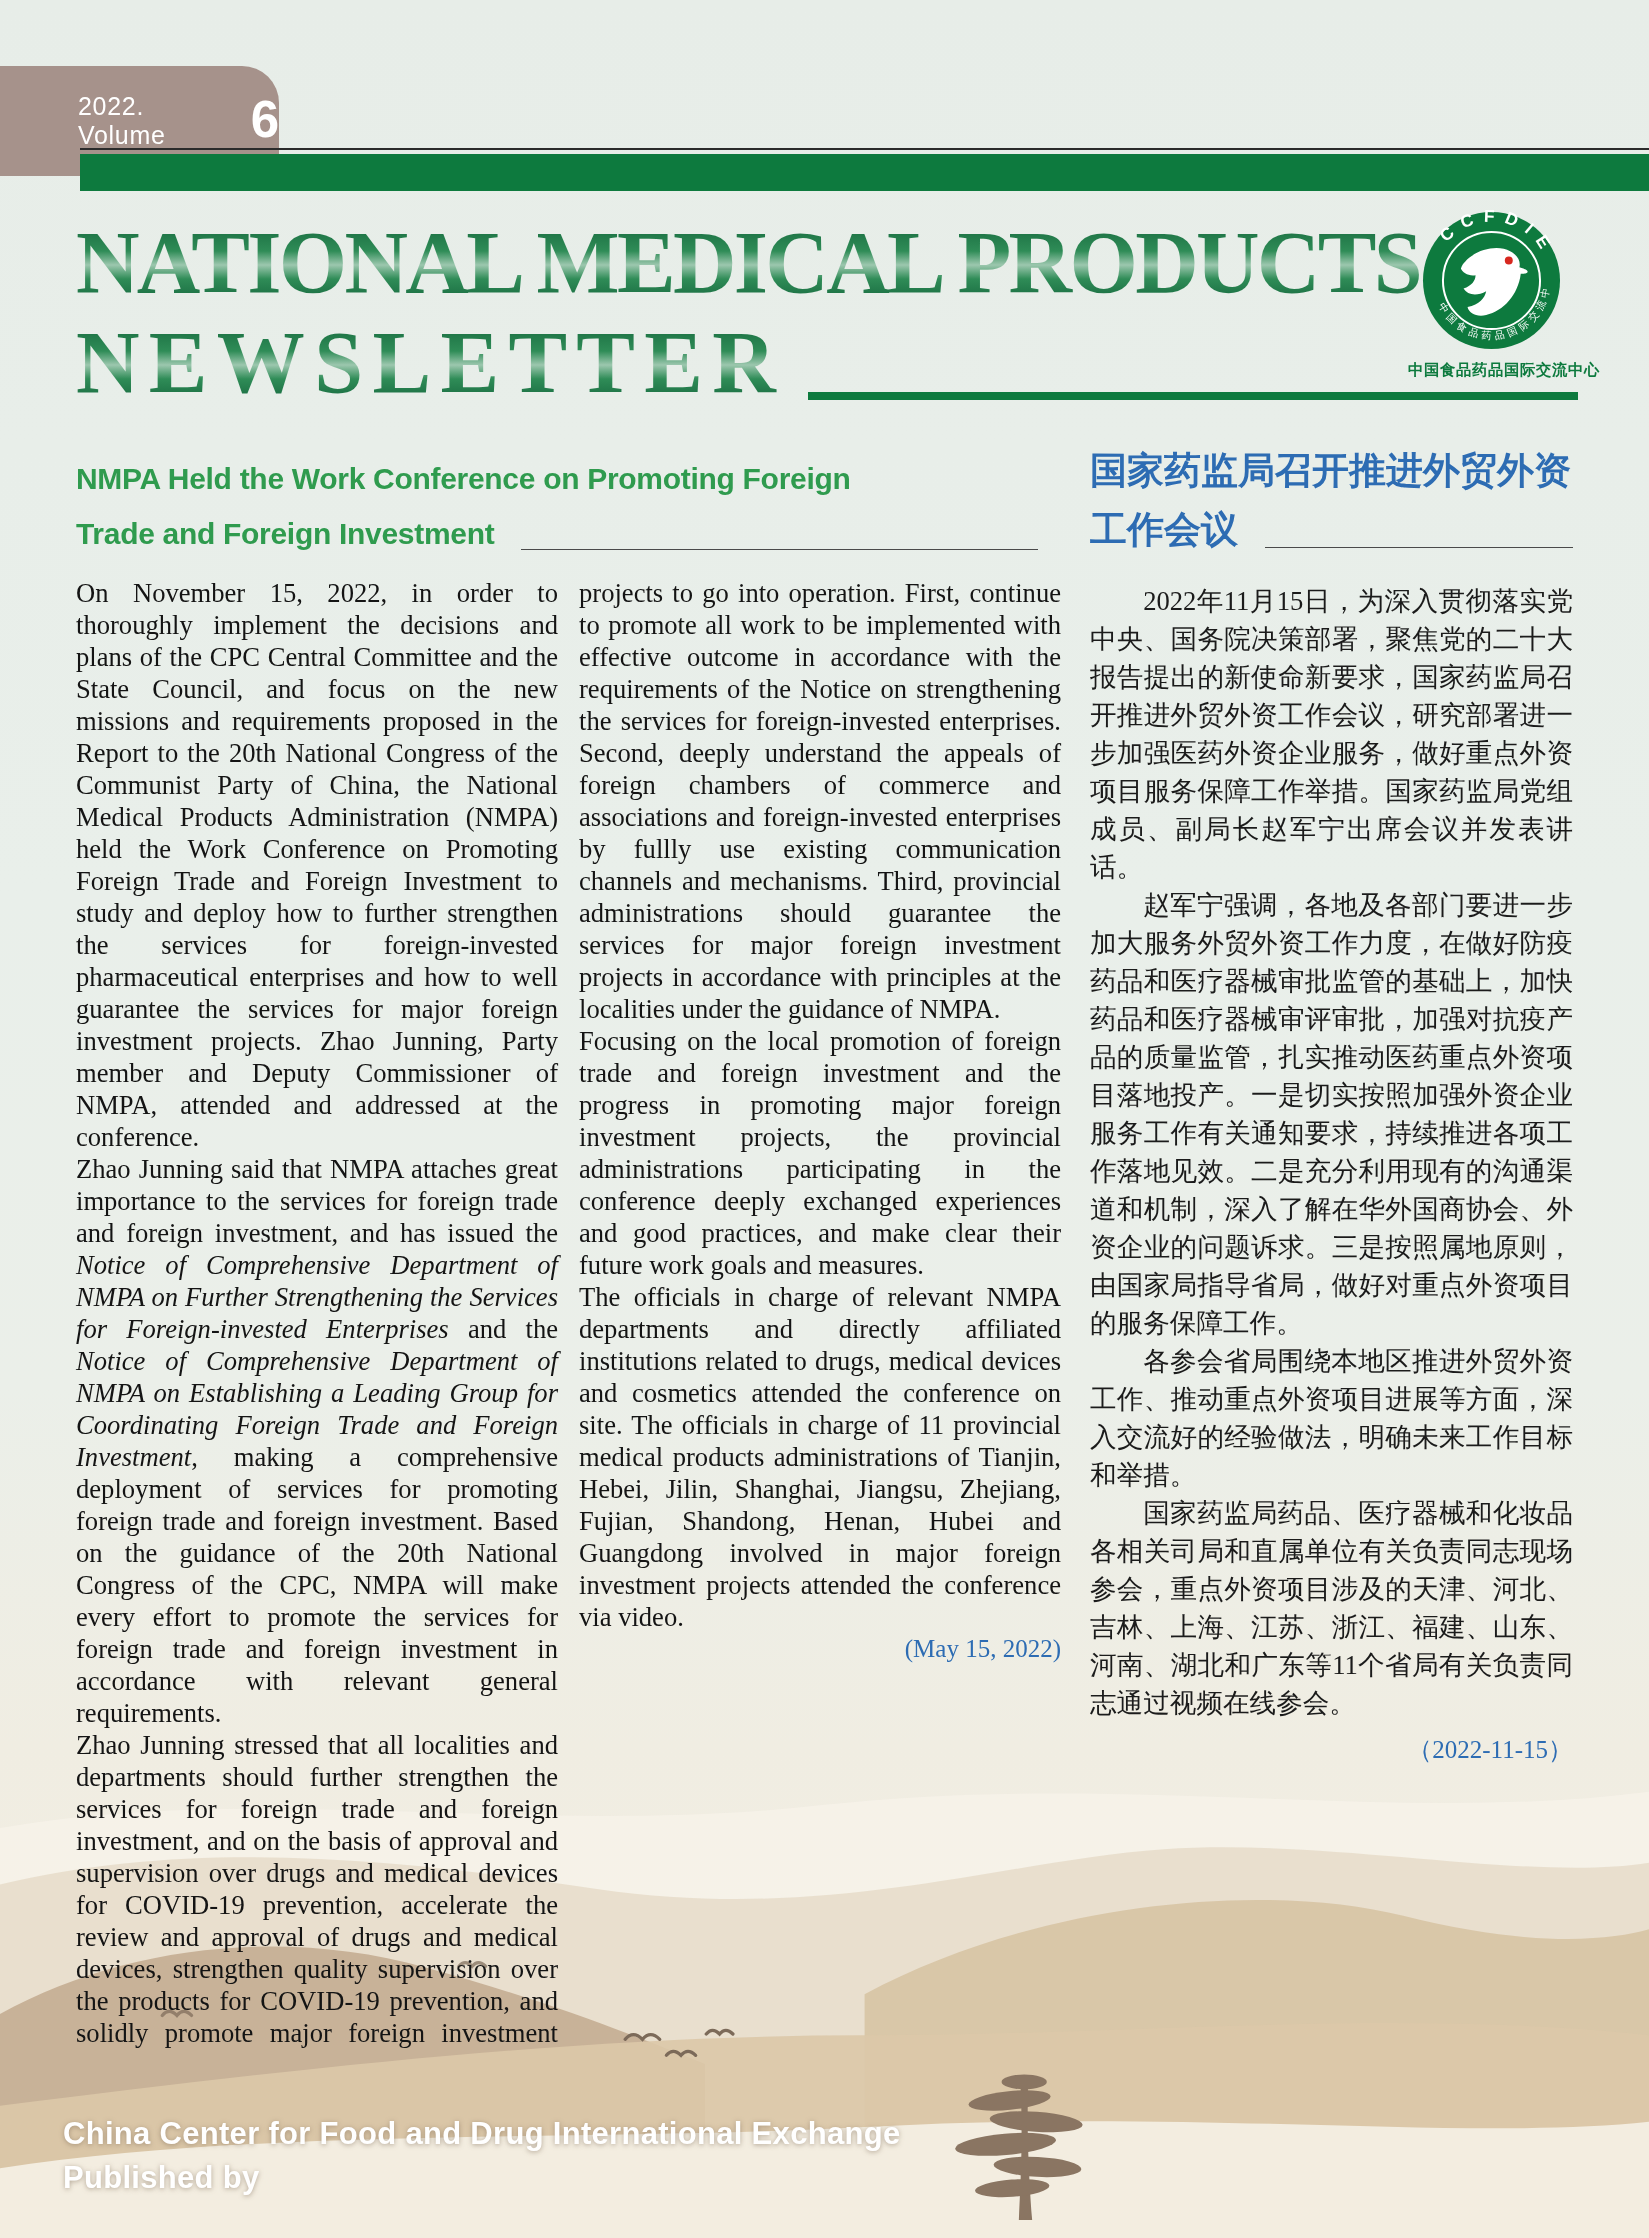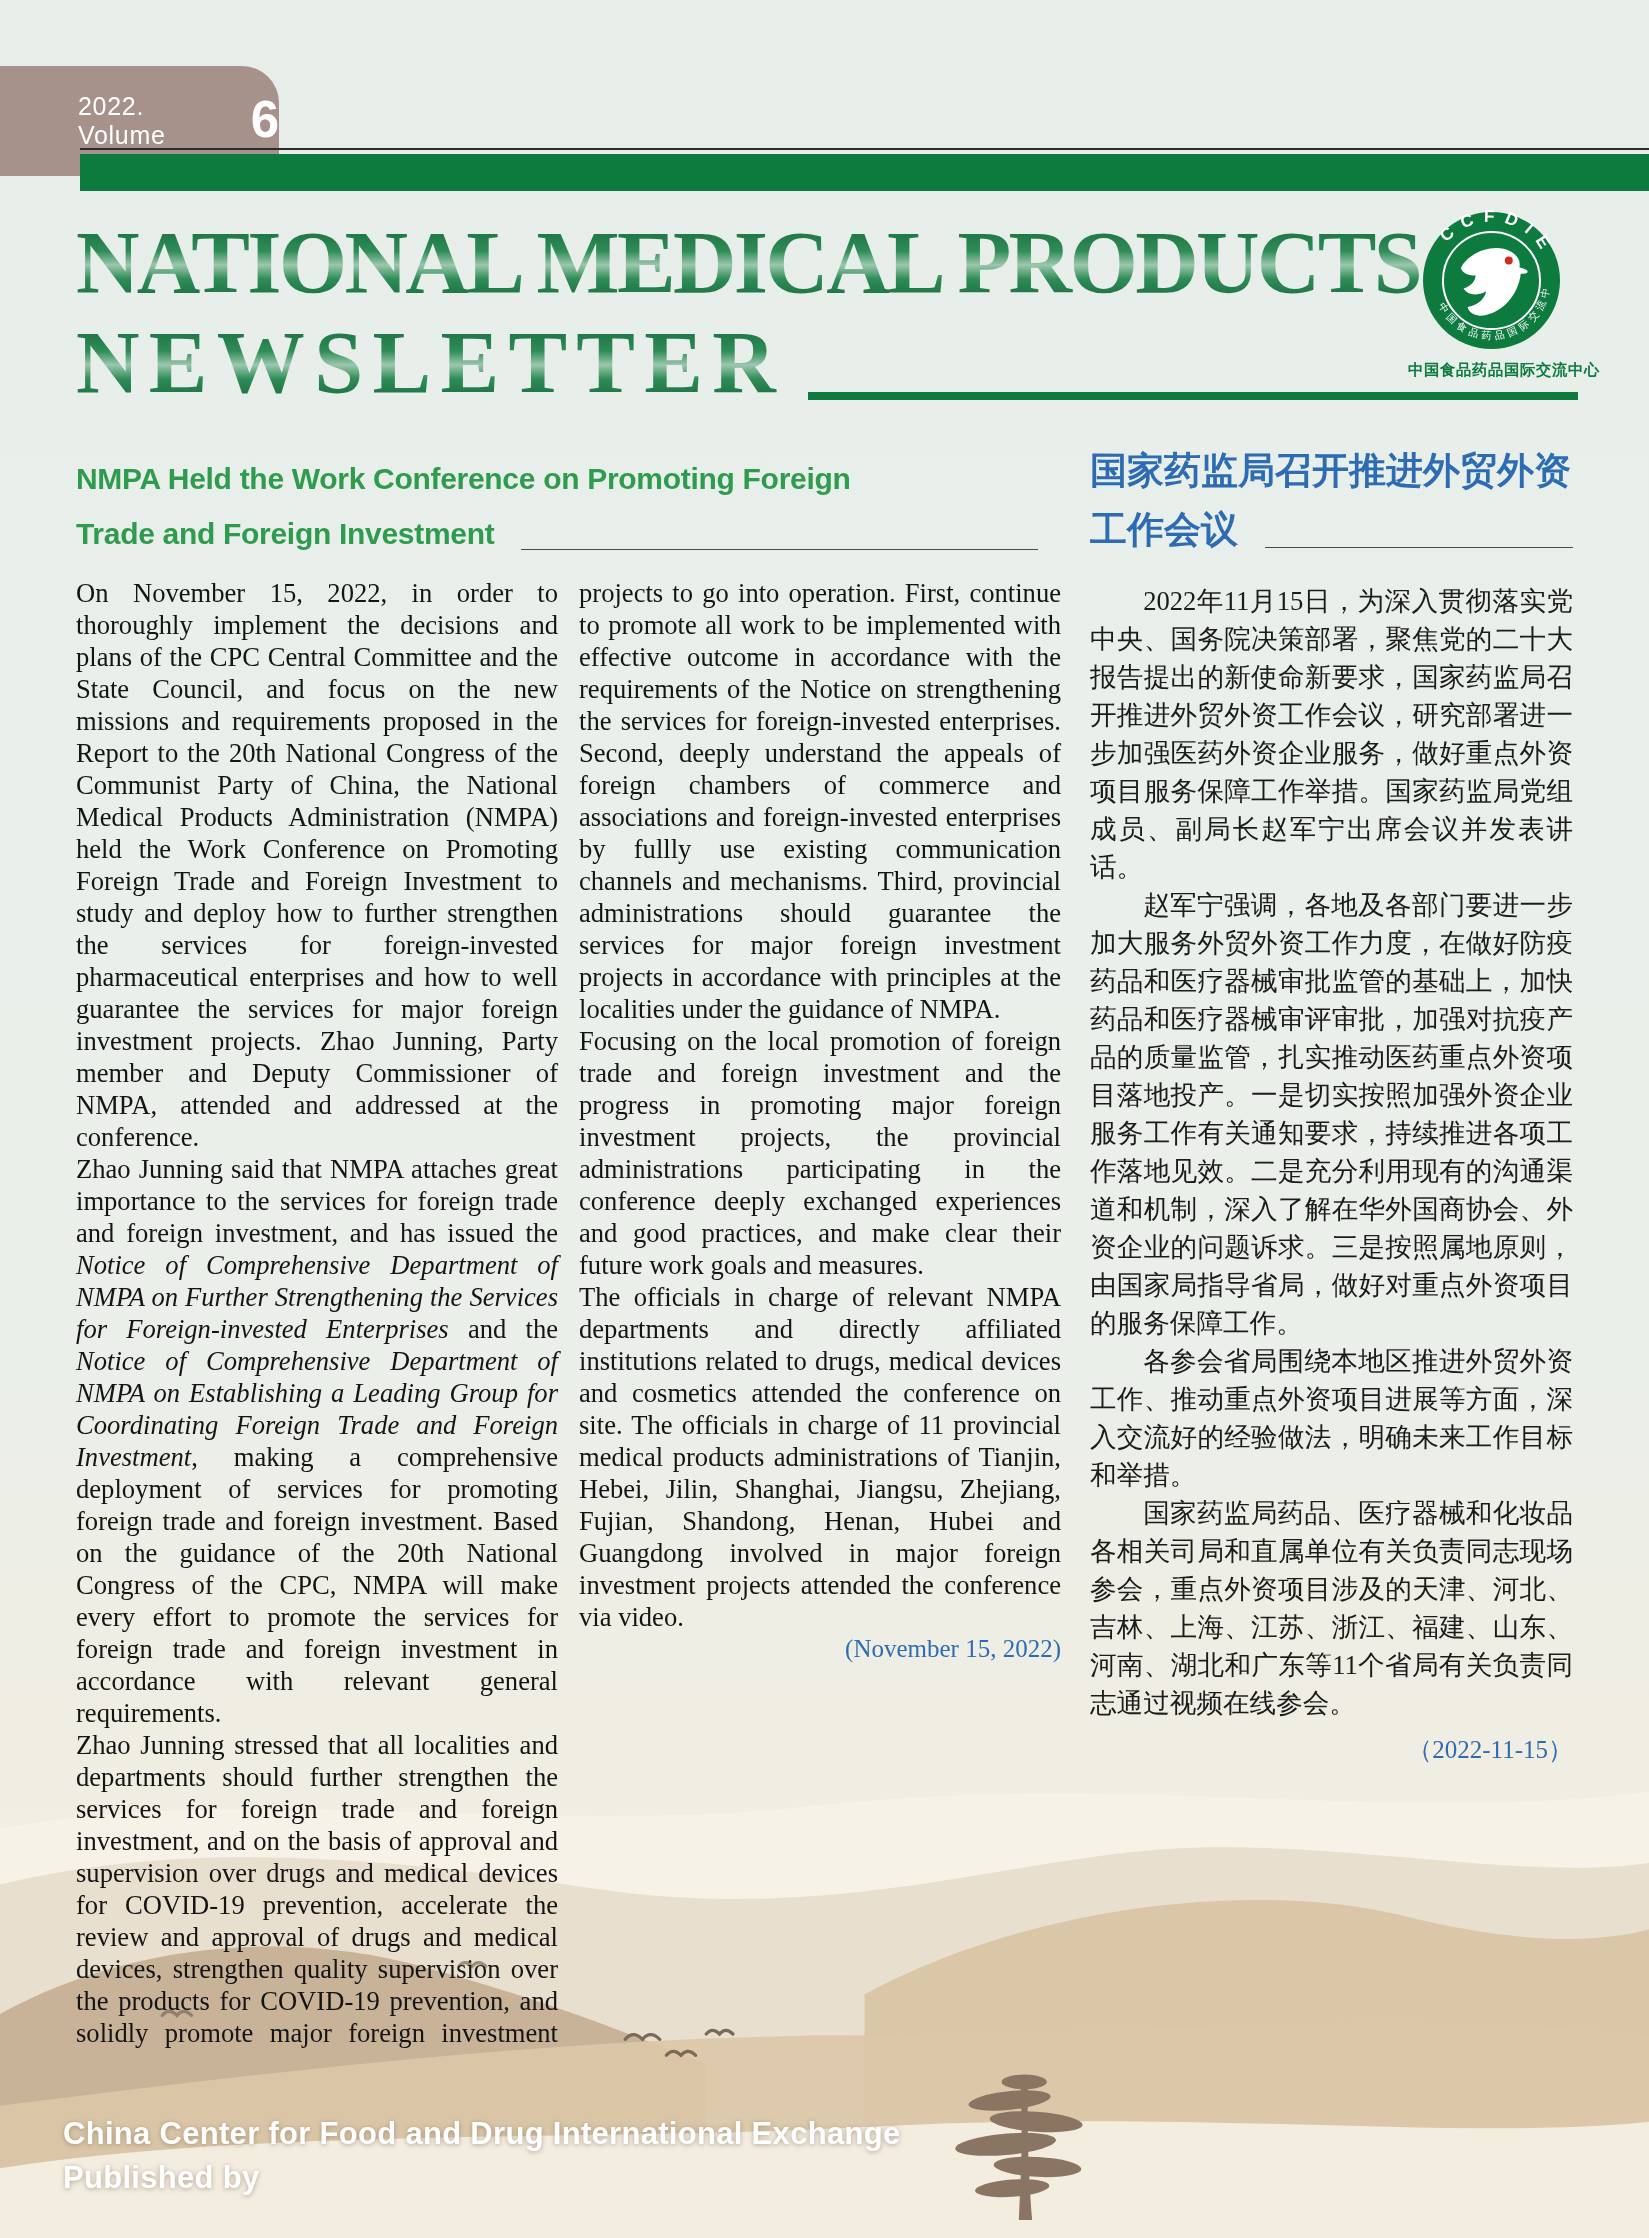--- a/index.html
+++ b/index.html
@@ -169,21 +169,21 @@
   </div>
 
   <div class="en-cols">
     <div>
         <p><span>On November 15, 2022, in order to thoroughly implement the decisions and plans of the CPC Central Committee and the State Council, and focus on the new missions and requirements proposed in the Report to the 20th National Congress of the Communist Party of China, the National Medical Products Administration (NMPA) held the Work Conference on Promoting Foreign Trade and Foreign Investment to study and deploy how to further strengthen the services for foreign-invested pharmaceutical enterprises and how to well guarantee the services for major foreign investment projects. Zhao Junning, Party member and Deputy Commissioner of NMPA, attended and addressed at the conference.</span></p>
         <p><span>Zhao Junning said that NMPA attaches great importance to the services for foreign trade and foreign investment, and has issued the </span><i>Notice of Comprehensive Department of NMPA on Further Strengthening the Services for Foreign-invested Enterprises</i><span> and the </span><i>Notice of Comprehensive Department of NMPA on Establishing a Leading Group for Coordinating Foreign Trade and Foreign Investment</i><span>, making a comprehensive deployment of services for promoting foreign trade and foreign investment. Based on the guidance of the 20th National Congress of the CPC, NMPA will make every effort to promote the services for foreign trade and foreign investment in accordance with relevant general requirements.</span></p>
         <p><span>Zhao Junning stressed that all localities and departments should further strengthen the services for foreign trade and foreign investment, and on the basis of approval and supervision over drugs and medical devices for COVID-19 prevention, accelerate the review and approval of drugs and medical devices, strengthen quality supervision over the products for COVID-19 prevention, and solidly promote major foreign investment projects to go into operation. First, continue to promote all work to be implemented with effective outcome in accordance with the requirements of the Notice on strengthening the services for foreign-invested enterprises. Second, deeply understand the appeals of foreign chambers of commerce and associations and foreign-invested enterprises by fullly use existing communication channels and mechanisms. Third, provincial administrations should guarantee the services for major foreign investment projects in accordance with principles at the localities under the guidance of NMPA.</span></p>
         <p><span>Focusing on the local promotion of foreign trade and foreign investment and the progress in promoting major foreign investment projects, the provincial administrations participating in the conference deeply exchanged experiences and good practices, and make clear their future work goals and measures.</span></p>
         <p><span>The officials in charge of relevant NMPA departments and directly affiliated institutions related to drugs, medical devices and cosmetics attended the conference on site. The officials in charge of 11 provincial medical products administrations of Tianjin, Hebei, Jilin, Shanghai, Jiangsu, Zhejiang, Fujian, Shandong, Henan, Hubei and Guangdong involved in major foreign investment projects attended the conference via video.</span></p>
       </div>
-    <p class="date-en" style="color:#2d6cb3;">(November 15, 2022)</p>
+    <p class="date-en" style="color:#2d6cb3;">(May 15, 2022)</p>
   </div>
 
   <div class="zh-col">
     <div>
         <p>2022年11月15日，为深入贯彻落实党中央、国务院决策部署，聚焦党的二十大报告提出的新使命新要求，国家药监局召开推进外贸外资工作会议，研究部署进一步加强医药外资企业服务，做好重点外资项目服务保障工作举措。国家药监局党组成员、副局长赵军宁出席会议并发表讲话。</p>
         <p>赵军宁强调，各地及各部门要进一步加大服务外贸外资工作力度，在做好防疫药品和医疗器械审批监管的基础上，加快药品和医疗器械审评审批，加强对抗疫产品的质量监管，扎实推动医药重点外资项目落地投产。一是切实按照加强外资企业服务工作有关通知要求，持续推进各项工作落地见效。二是充分利用现有的沟通渠道和机制，深入了解在华外国商协会、外资企业的问题诉求。三是按照属地原则，由国家局指导省局，做好对重点外资项目的服务保障工作。</p>
         <p>各参会省局围绕本地区推进外贸外资工作、推动重点外资项目进展等方面，深入交流好的经验做法，明确未来工作目标和举措。</p>
         <p>国家药监局药品、医疗器械和化妆品各相关司局和直属单位有关负责同志现场参会，重点外资项目涉及的天津、河北、吉林、上海、江苏、浙江、福建、山东、河南、湖北和广东等11个省局有关负责同志通过视频在线参会。</p>
       </div>
     <p class="date-zh" style="color:#2d6cb3;">（2022-11-15）</p>

